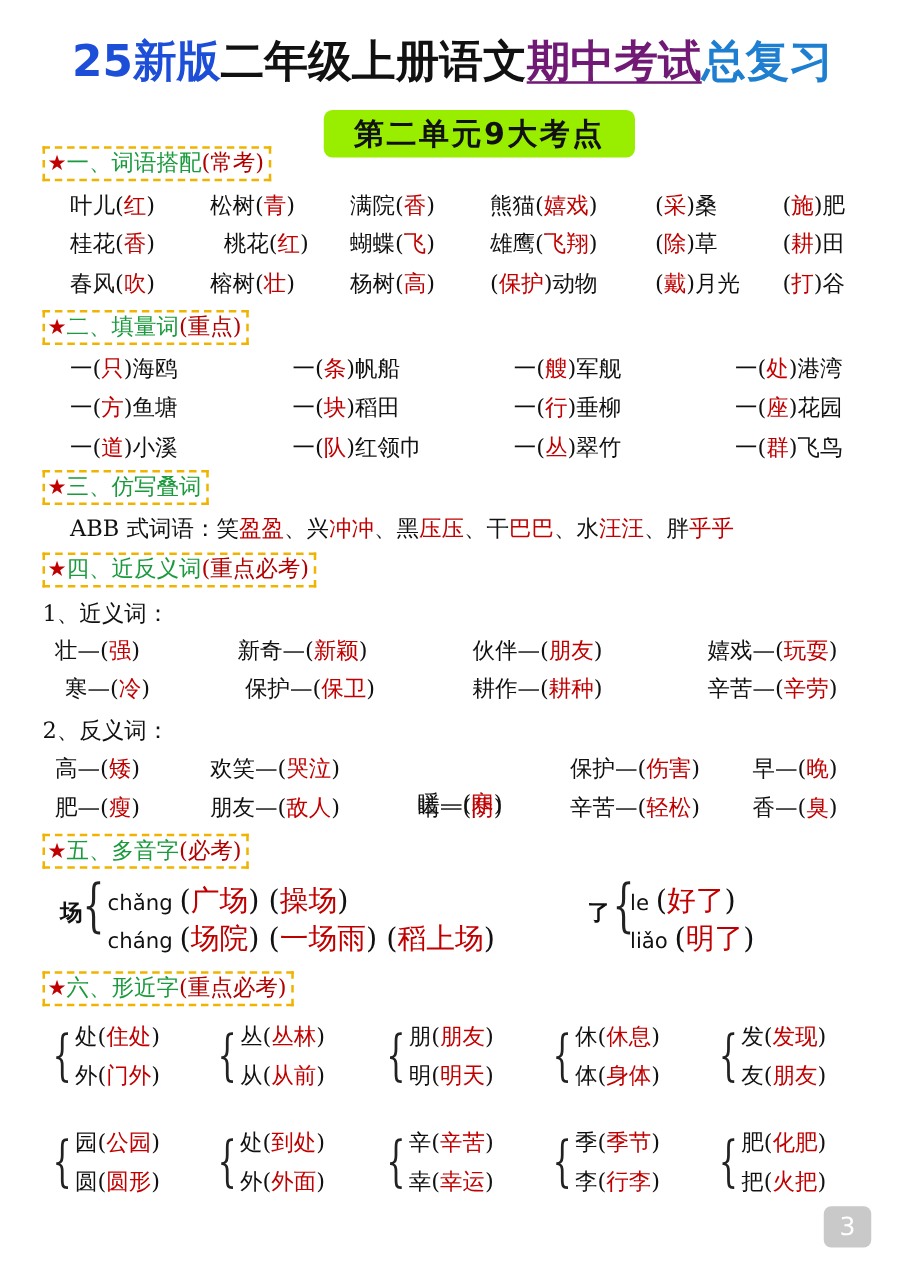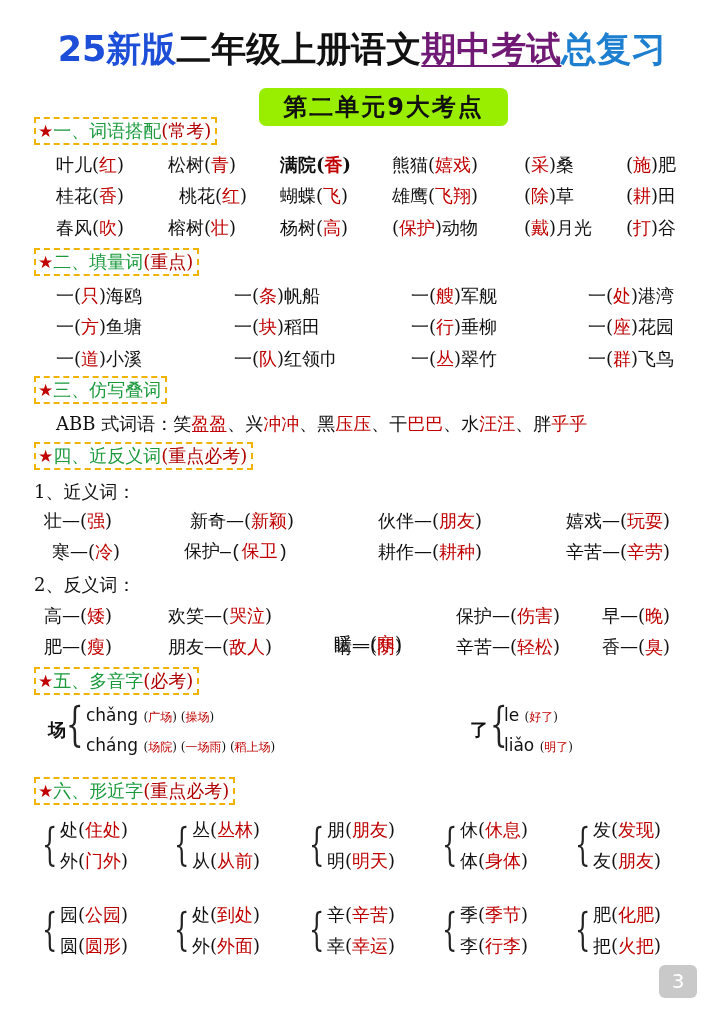--- a/index.html
+++ b/index.html
@@ -17,21 +17,21 @@
     .sec .r { color: #b00000; }
     .row { position: absolute; left: 0; width: 724px; font-size: 18px; line-height: 24px; white-space: nowrap; }
     .cell { position: absolute; }
     .red { color: #c00000; }
     .sub { position: absolute; left: 34px; font-size: 18px; line-height: 24px; }
     .abb { position: absolute; left: 56px; top: 412px; font-size: 18px; line-height: 24px; white-space: nowrap; }
     .poly { position: absolute; font-size: 18px; }
     .poly .head { position: absolute; font-weight: bold; }
     .poly .brace { position: absolute; font-size: 46px; line-height: 46px; font-weight: 200; color: #222; transform: scaleX(0.6); transform-origin: left; }
     .poly .ln { position: absolute; white-space: nowrap; font-family: "DejaVu Sans", sans-serif; font-size: 17px; }
-    .poly .ln .cn { font-family: "DejaVu Serif", serif; font-size: 12px; }
+    .poly .ln .cn { font-family: "DejaVu Serif", serif; font-size: 23px; }
     .pair { position: absolute; font-size: 18px; line-height: 30px; }
     .pair .brace { position: absolute; left: -14px; top: 4px; font-size: 44px; line-height: 52px; color: #222; transform: scaleX(0.55); transform-origin: left; }
     .pair .l { position: absolute; left: 4px; white-space: nowrap; }
     .pagenum { position: absolute; left: 659px; top: 965px; width: 38px; height: 33px; background: #c9c9c9; border-radius: 6px; color: #ffffff; font-family: "DejaVu Sans", sans-serif; font-size: 20px; line-height: 33px; text-align: center; }
   </style>
 </head>
 <body>
 
 <div class="title">
   <span class="t-red">25新版</span><span class="t-black">二年级上册语文</span><span class="t-red-u">期中考试</span><span class="t-blue">总复习</span>
@@ -40,21 +40,21 @@
 <div class="badge">第二单元9大考点</div>
 
 <div class="sec" style="top:117px;">
   <span class="star">★</span><span class="g">一、词语搭配</span><span class="r">(常考)</span>
 </div>
 
 <div id="colloc">
     <div class="row" style="top:153px;">
       <span class="cell" style="left:56px;"><span>叶儿(</span><span class="red">红</span><span>)</span></span>
       <span class="cell" style="left:168px;"><span>松树(</span><span class="red">青</span><span>)</span></span>
-      <span class="cell" style="left:280px;font-weight:bold;"><span>满院(</span><span class="red">香</span><span>)</span></span>
+      <span class="cell" style="left:280px;"><span>满院(</span><span class="red">香</span><span>)</span></span>
       <span class="cell" style="left:392px;"><span>熊猫(</span><span class="red">嬉戏</span><span>)</span></span>
       <span class="cell" style="left:524px;"><span>(</span><span class="red">采</span><span>)桑</span></span>
       <span class="cell" style="left:626px;"><span>(</span><span class="red">施</span><span>)肥</span></span>
     </div>
     <div class="row" style="top:184px;">
       <span class="cell" style="left:56px;"><span>桂花(</span><span class="red">香</span><span>)</span></span>
       <span class="cell" style="left:168px;margin-left:11px;"><span>桃花(</span><span class="red">红</span><span>)</span></span>
       <span class="cell" style="left:280px;"><span>蝴蝶(</span><span class="red">飞</span><span>)</span></span>
       <span class="cell" style="left:392px;"><span>雄鹰(</span><span class="red">飞翔</span><span>)</span></span>
       <span class="cell" style="left:524px;"><span>(</span><span class="red">除</span><span>)草</span></span>
@@ -105,21 +105,21 @@
 <div class="sub" style="top:480px;">1、近义词：</div>
 <div id="syn">
     <div class="row" style="top:509px;">
       <span class="cell" style="left:44px;"><span>壮—(</span><span class="red">强</span><span>)</span></span>
       <span class="cell" style="left:190px;"><span>新奇—(</span><span class="red">新颖</span><span>)</span></span>
       <span class="cell" style="left:378px;"><span>伙伴—(</span><span class="red">朋友</span><span>)</span></span>
       <span class="cell" style="left:566px;"><span>嬉戏—(</span><span class="red">玩耍</span><span>)</span></span>
     </div>
     <div class="row" style="top:540px;">
       <span class="cell" style="left:52px;"><span>寒—(</span><span class="red">冷</span><span>)</span></span>
-      <span class="cell" style="left:184px;font-family:Liberation Mono, monospace;"><span>保护—(</span><span class="red">保卫</span><span>)</span></span>
+      <span class="cell" style="left:196px;"><span>保护—(</span><span class="red">保卫</span><span>)</span></span>
       <span class="cell" style="left:378px;"><span>耕作—(</span><span class="red">耕种</span><span>)</span></span>
       <span class="cell" style="left:566px;"><span>辛苦—(</span><span class="red">辛劳</span><span>)</span></span>
     </div>
   </div>
 <div class="sub" style="top:573px;">2、反义词：</div>
 <div id="ant">
     <div class="row" style="top:604px;">
       <span class="cell" style="left:44px;"><span>高—(</span><span class="red">矮</span><span>)</span></span>
       <span class="cell" style="left:168px;"><span>欢笑—(</span><span class="red">哭泣</span><span>)</span></span>
       <span class="cell" style="left:334px;margin-top:28px;"><span>暖—(</span><span class="red">寒</span><span>)</span></span>

